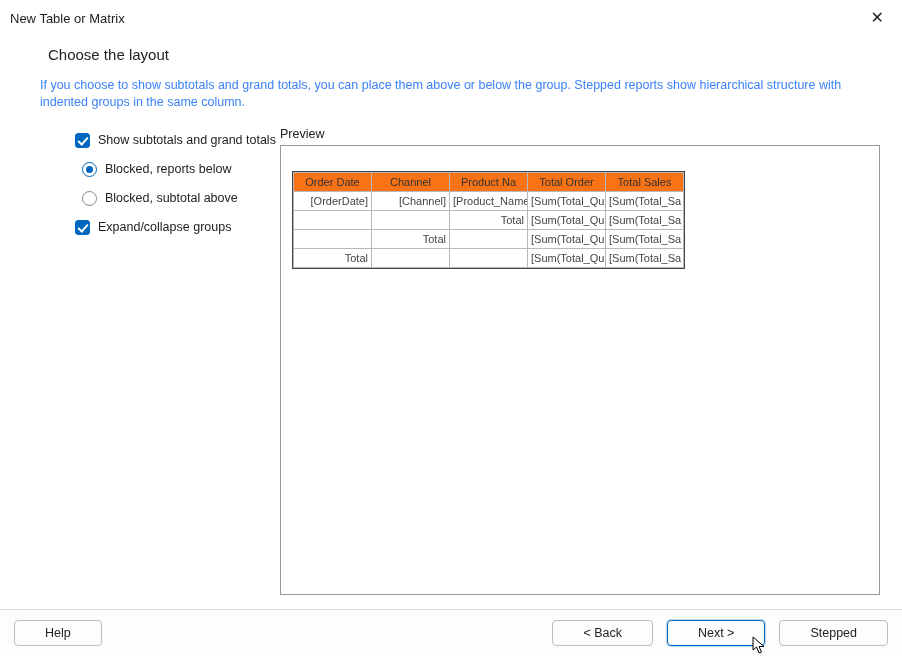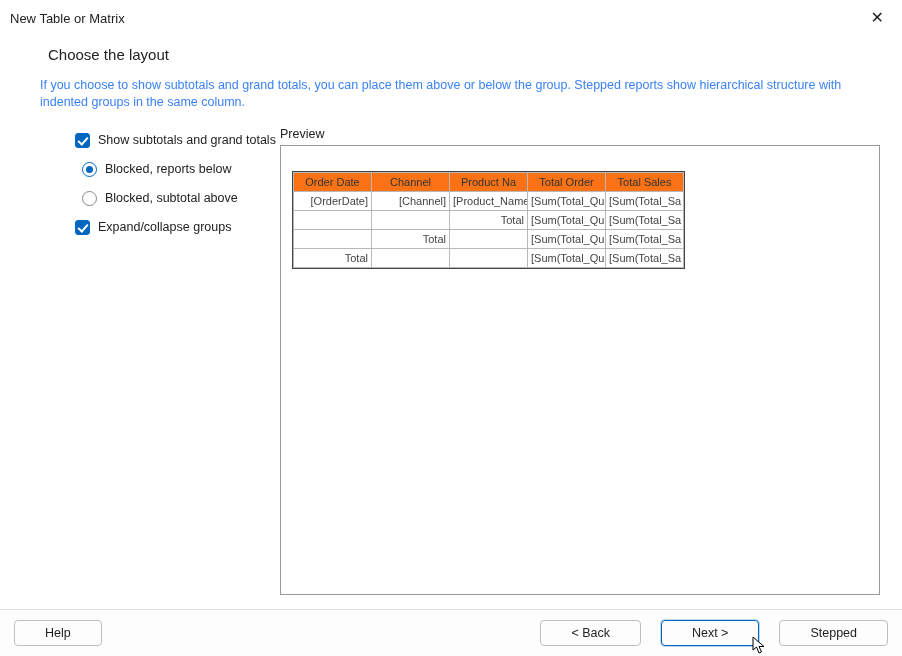--- a/index.html
+++ b/index.html
@@ -171,21 +171,21 @@
     font-size: 12.5px;
     cursor: pointer;
     min-width: 72px;
     text-align: center;
   }
   .btn.primary {
     border: 1px solid #0067c0;
     box-shadow: 0 0 0 1px rgba(0,103,192,.25);
   }
   .footer .spacer { flex: 1; }
-  .footer .btn { margin-left: 20px; }
+  .footer .btn { margin-left: 14px; }
   .footer .help { margin-left: 0; }
 
   .cursor {
     position: absolute;
     left: 752px;
     top: 636px;
     pointer-events: none;
   }
 </style>
 </head>

